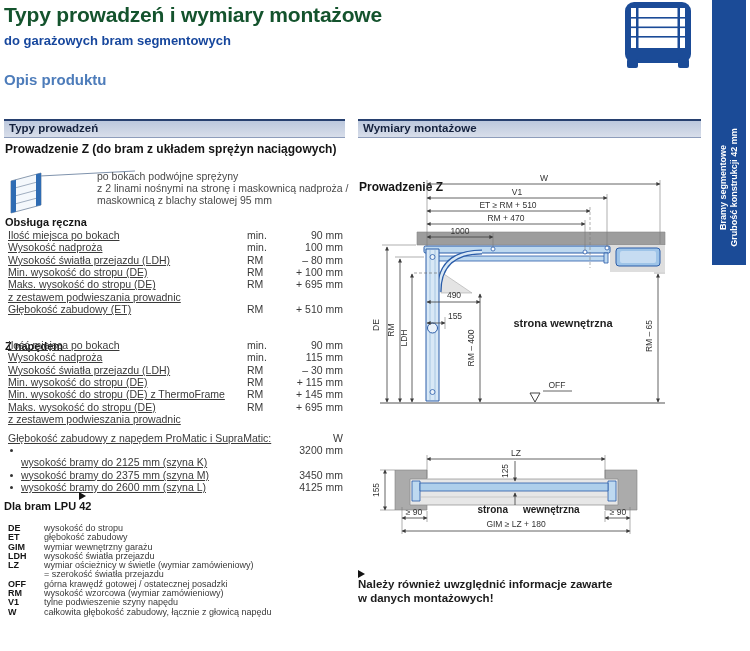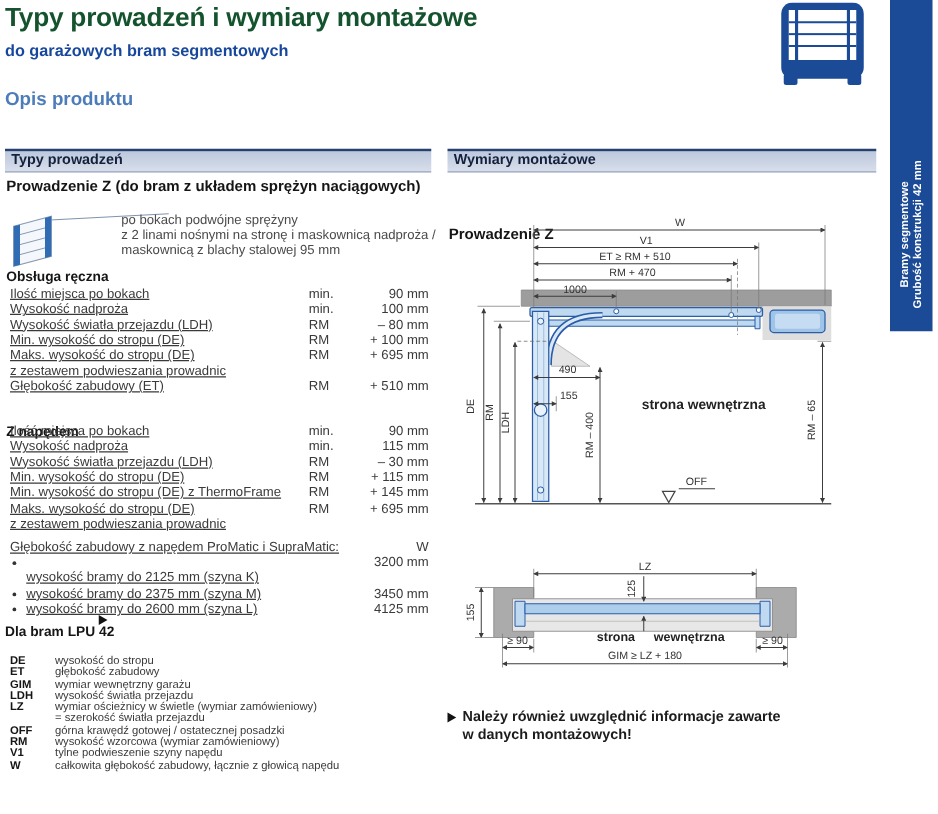--- a/index.html
+++ b/index.html
@@ -42,21 +42,21 @@
   
   .defrow{display:flex;font-size:9px;line-height:9.3px;color:#3a3a3a;}
   .defrow .abbr{width:36px;font-weight:bold;color:#151515;padding-left:4px;flex:none;}
   .defrow .deftext{flex:1;}
 
   .tri{display:inline-block;width:0;height:0;border-left:7px solid #131313;
       border-top:4.5px solid transparent;border-bottom:4.5px solid transparent;
       margin-right:5px;flex:none;}
   .lpu{font-size:11px;font-weight:bold;color:#151515;display:flex;align-items:flex-end;flex-direction:column;}
 
-  .note{display:flex;font-size:11.5px;line-height:13.5px;font-weight:bold;color:#1c1c1c;}
+  .note{display:flex;font-size:11.5px;line-height:13.5px;font-weight:bold;color:#1c1c1c;flex-direction:column;}
   .note .tri{margin-top:2px;}
 
   
   .dim{font-size:8.5px;fill:#333;}
   .dimb{font-size:11px;font-weight:bold;fill:#222;}
   .dimb2{font-size:10px;font-weight:bold;fill:#222;}
   svg line,svg path,svg rect,svg polygon,svg circle{vector-effect:non-scaling-stroke;}
 </style>
 </head>
 <body>

